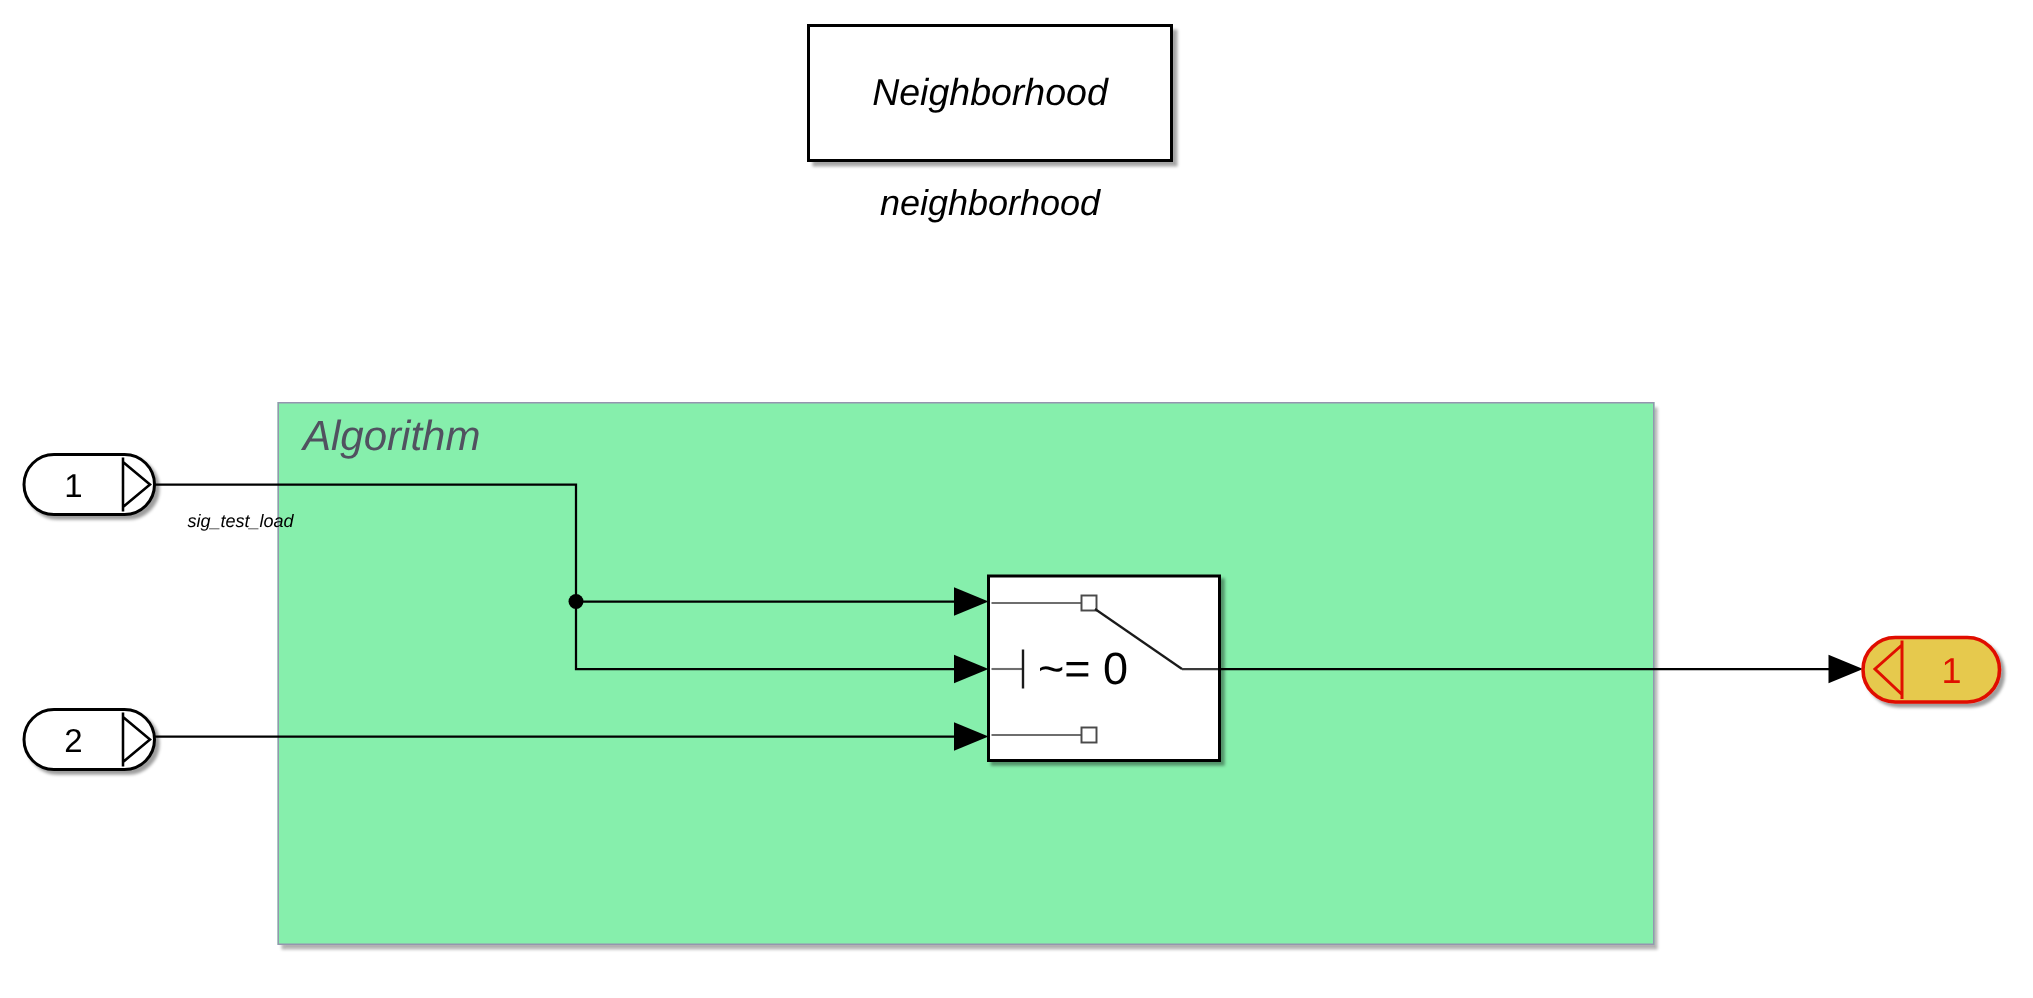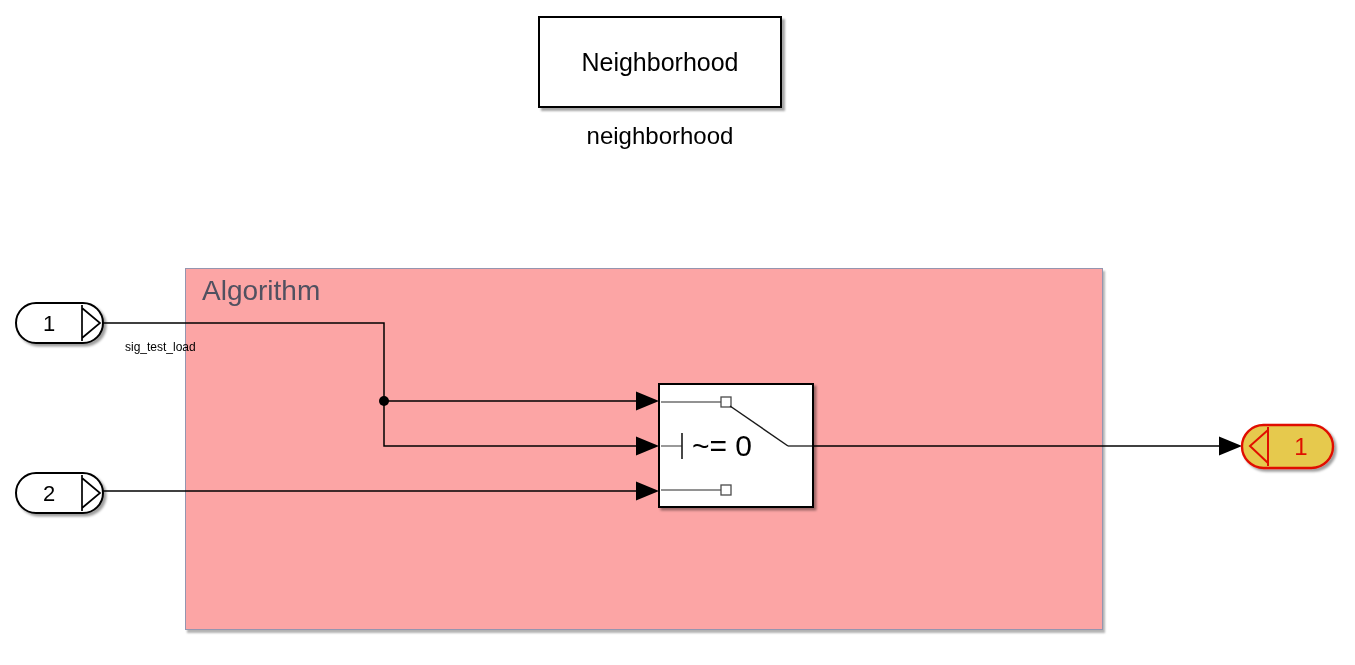--- a/index.html
+++ b/index.html
@@ -4,21 +4,21 @@
 <style>
   html, body { margin: 0; padding: 0; background: #ffffff; }
   #canvas {
     position: relative;
     width: 1355px;
     height: 665px;
     background: #ffffff;
     font-family: "Liberation Sans", sans-serif;
     overflow: hidden;
   }
-  .abs { position: absolute; box-sizing: border-box; }
+  .abs { position: absolute; box-sizing: border-box; font-style: italic; }
 
   
   #neighborhood-block {
     left: 538px; top: 16px; width: 244px; height: 92px;
     background: #ffffff;
     border: 2px solid #000000;
     box-shadow: 3px 3px 2px rgba(0,0,0,0.35);
     display: flex; align-items: center; justify-content: center;
     font-size: 25px; color: #000000;
     z-index: 2;
@@ -26,21 +26,21 @@
   #neighborhood-caption {
     left: 538px; top: 122px; width: 244px;
     text-align: center;
     font-size: 24px; color: #000000;
     z-index: 2;
   }
 
   
   #algorithm-area {
     left: 185px; top: 268px; width: 918px; height: 362px;
-    background: #fca5a5;
+    background: #86efac;
     border: 1px solid #9595af;
     box-shadow: 2px 3px 2px rgba(0,0,0,0.30);
     z-index: 1;
   }
   #algorithm-area-label {
     position: absolute; left: 16px; top: 6px;
     font-size: 28px; color: #515160;
   }
 
   

